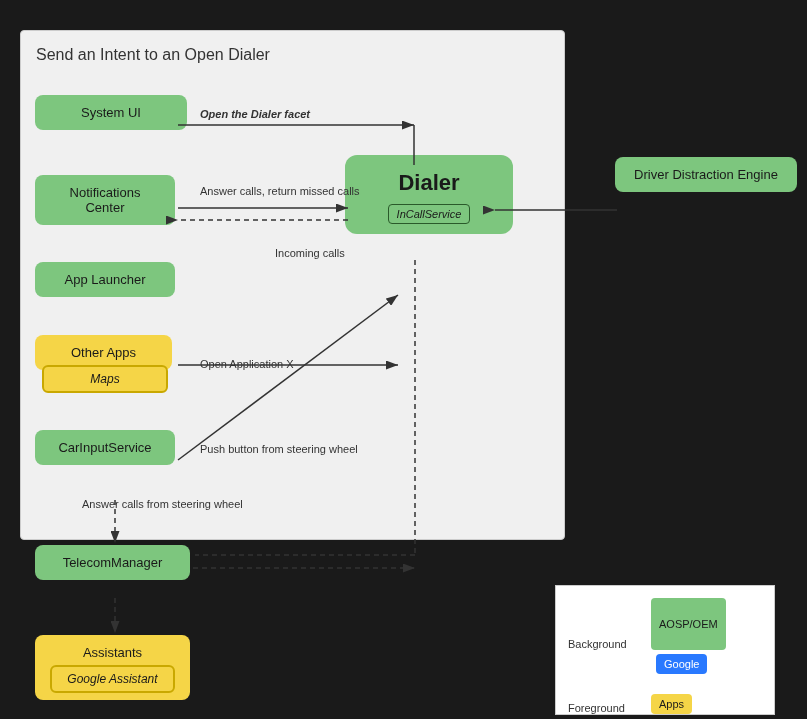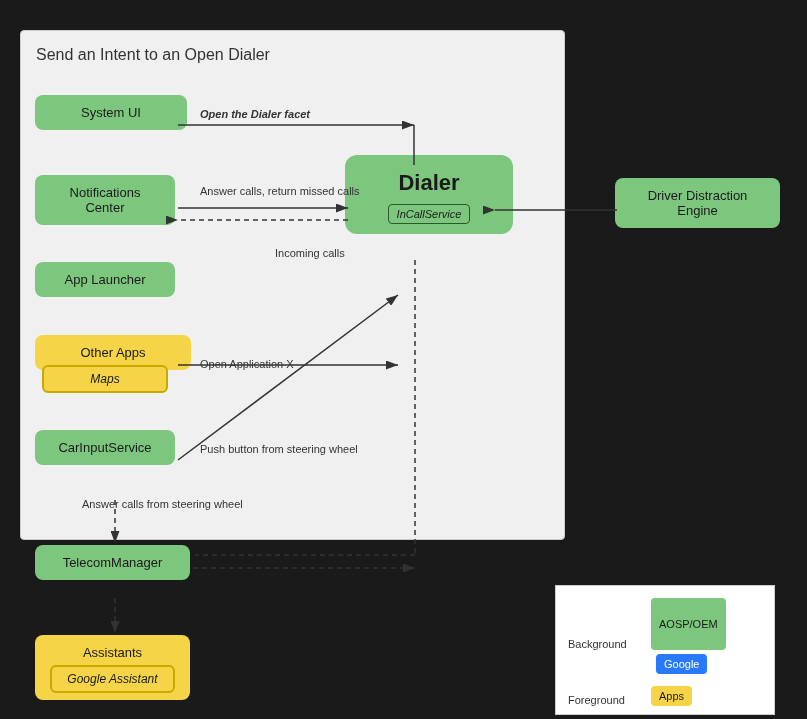--- a/index.html
+++ b/index.html
@@ -84,21 +84,21 @@
       position: absolute;
       top: 262px;
       left: 35px;
       width: 140px;
     }
 
     .other-apps {
       position: absolute;
       top: 335px;
       left: 35px;
-      width: 156px;
+      width: 137px;
     }
 
     .maps-box {
       position: absolute;
       top: 365px;
       left: 42px;
       width: 126px;
     }
 
     .carinputservice {
@@ -132,23 +132,23 @@
       border-radius: 4px;
       padding: 3px 8px;
       font-size: 11px;
       font-style: italic;
       color: #1a1a1a;
       display: inline-block;
     }
 
     .driver-distraction {
       position: absolute;
-      top: 178px;
+      top: 157px;
       left: 615px;
-      width: 165px;
+      width: 182px;
     }
 
     .telecom-manager {
       position: absolute;
       top: 545px;
       left: 35px;
       width: 155px;
     }
 
     .assistants-box {
@@ -318,20 +318,20 @@
 
   <line x1="565" y1="619" x2="605" y2="619" stroke="#aaa" stroke-width="1.5" stroke-dasharray="5,4" marker-end="url(#arrowhead-left-white)"></line>
   <line x1="565" y1="656" x2="605" y2="656" stroke="#aaa" stroke-width="1.5" marker-end="url(#arrowhead-white)"></line>
 </svg>
 
 <div class="legend-box">
   <div class="legend-row">
     <span class="legend-label">Background</span>
     <span class="legend-aosp">AOSP/OEM</span>
   </div>
-  <div class="legend-row" style="margin-left: 88px; margin-top:-8px; margin-bottom: 12px;">
+  <div class="legend-row" style="margin-left: 88px; margin-top:-8px; margin-bottom: 20px;">
     <span class="legend-google">Google</span>
   </div>
   <div class="legend-row">
     <span class="legend-label">Foreground</span>
     <span class="legend-apps">Apps</span>
   </div>
 </div>
 
 </body></html>

